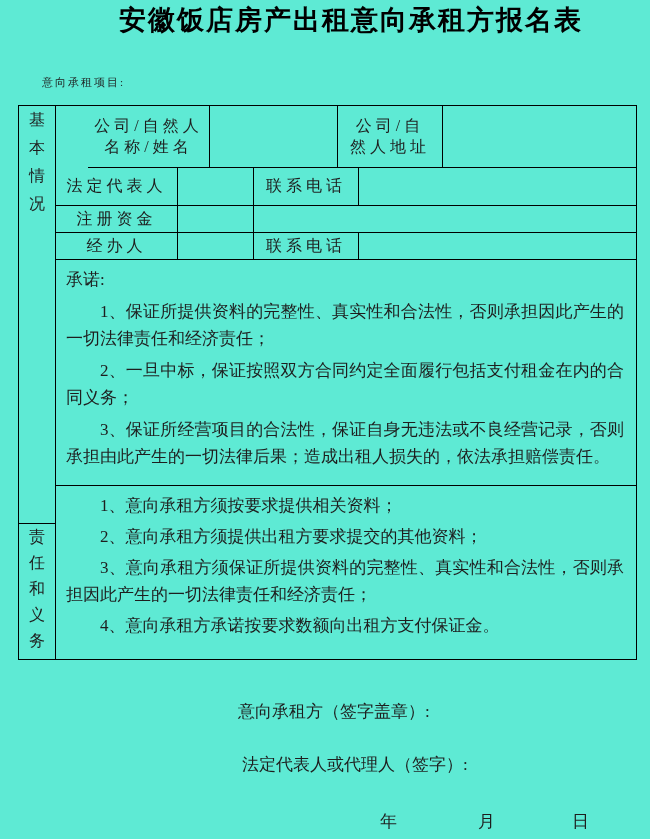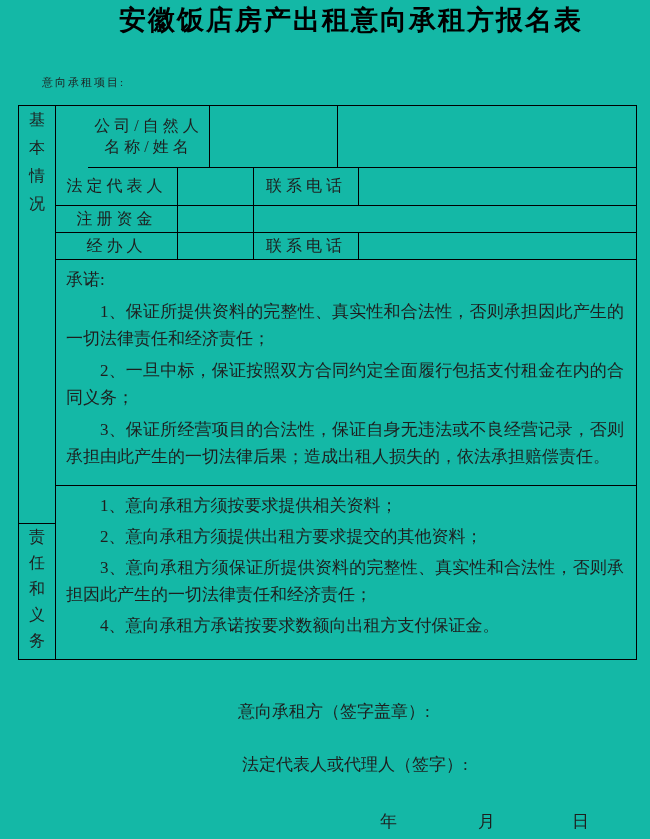--- a/index.html
+++ b/index.html
@@ -1,17 +1,17 @@
 <!DOCTYPE html>
 <html><head>
 <meta charset="utf-8">
 <style>
   html,body { margin:0; padding:0; background:#fff; }
   .page {
-    position:relative; width:650px; height:839px; background:#14b8a6;
+    position:relative; width:650px; height:839px; background:#5eead4;
     font-family:"Liberation Serif","DejaVu Serif",serif; color:#1e1e1e;
     overflow:hidden;
   }
   .title {
     position:absolute; top:2px; left:0; width:650px; margin:0;
     padding-left:52px; box-sizing:border-box; text-align:center;
     font-family:"Liberation Sans","DejaVu Sans",sans-serif;
     font-weight:bold; font-size:27px; letter-spacing:2px; color:#000;
   }
   .project-label {
@@ -75,20 +75,22 @@
         <span class="vtext">责任和义务</span>
       </div>
     </div>
 
     <div class="main-col">
 
       <div class="row r1">
         <div class="cell label w-label">公司/自然人
 名称/姓名</div>
         <div class="cell value w-v1a"></div>
+        <div class="cell label w-l2">公司/自
+然人地址</div>
         <div class="cell value flex1 last"></div>
       </div>
 
 
       <div class="row r3">
         <div class="cell label w-label">法定代表人</div>
         <div class="cell value w-v1b"></div>
         <div class="cell label w-l2">联系电话</div>
         <div class="cell value flex1 last"></div>
       </div>

